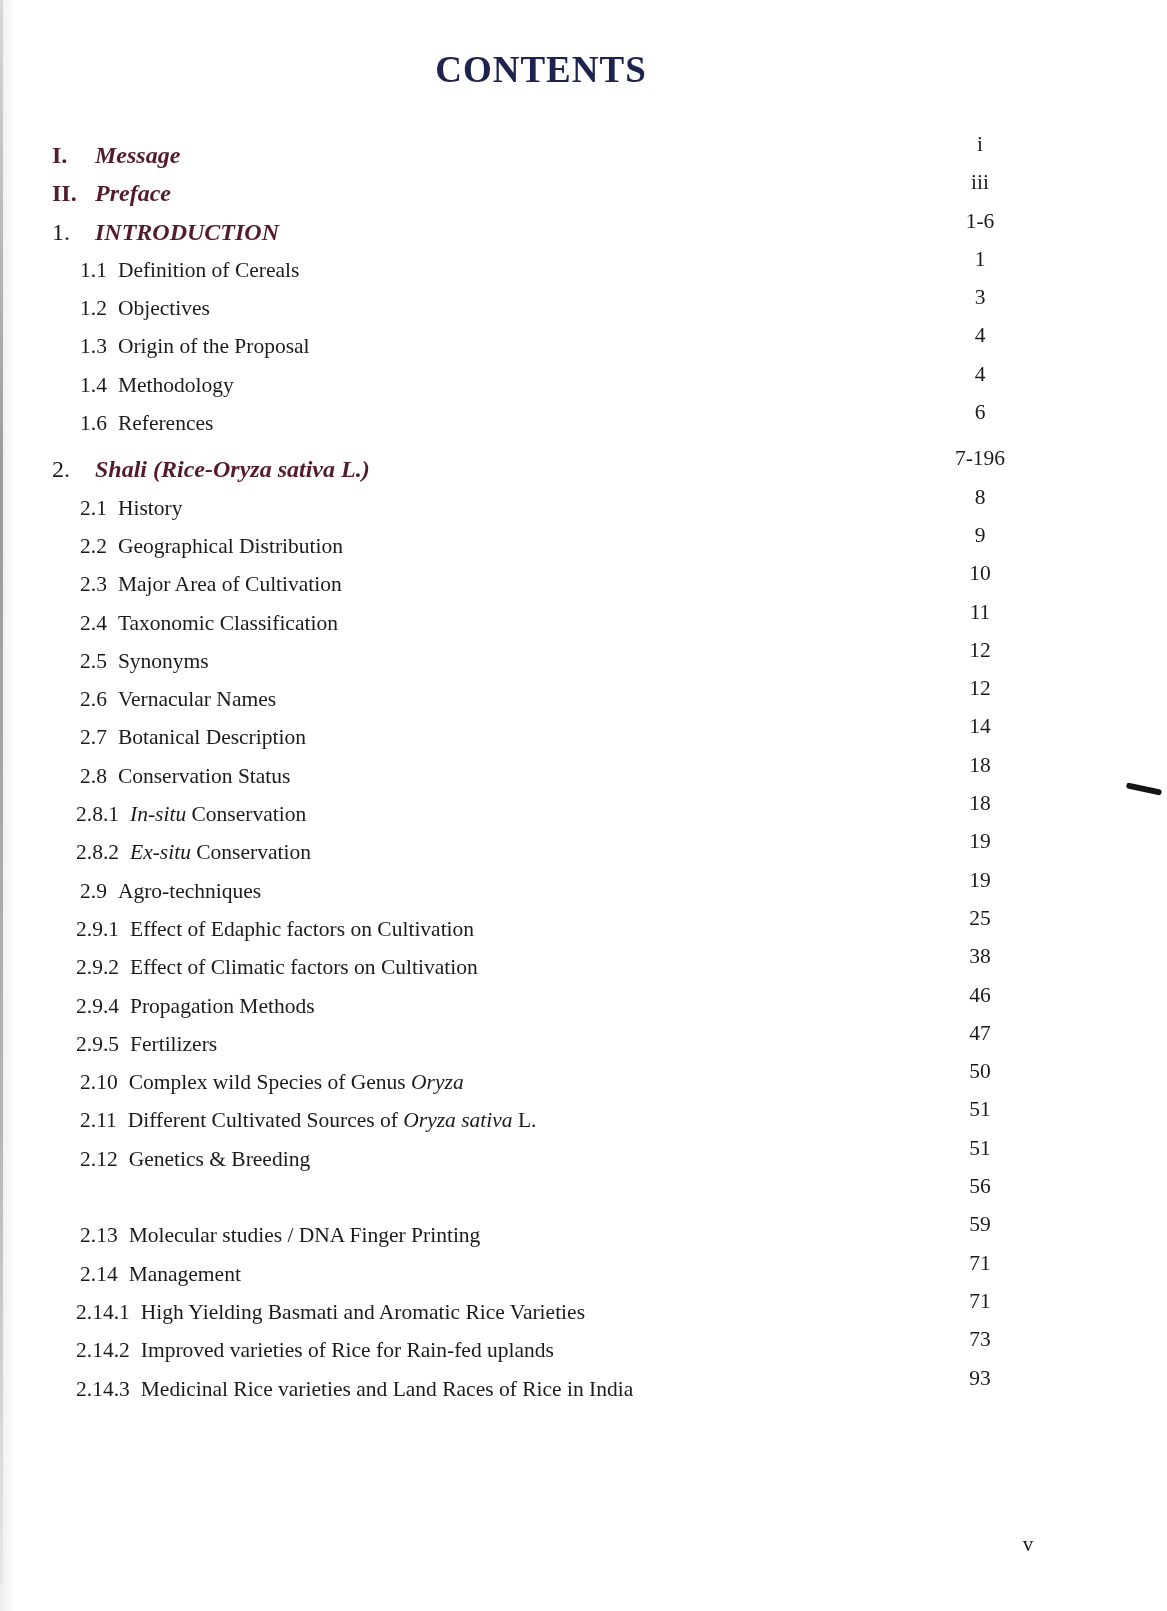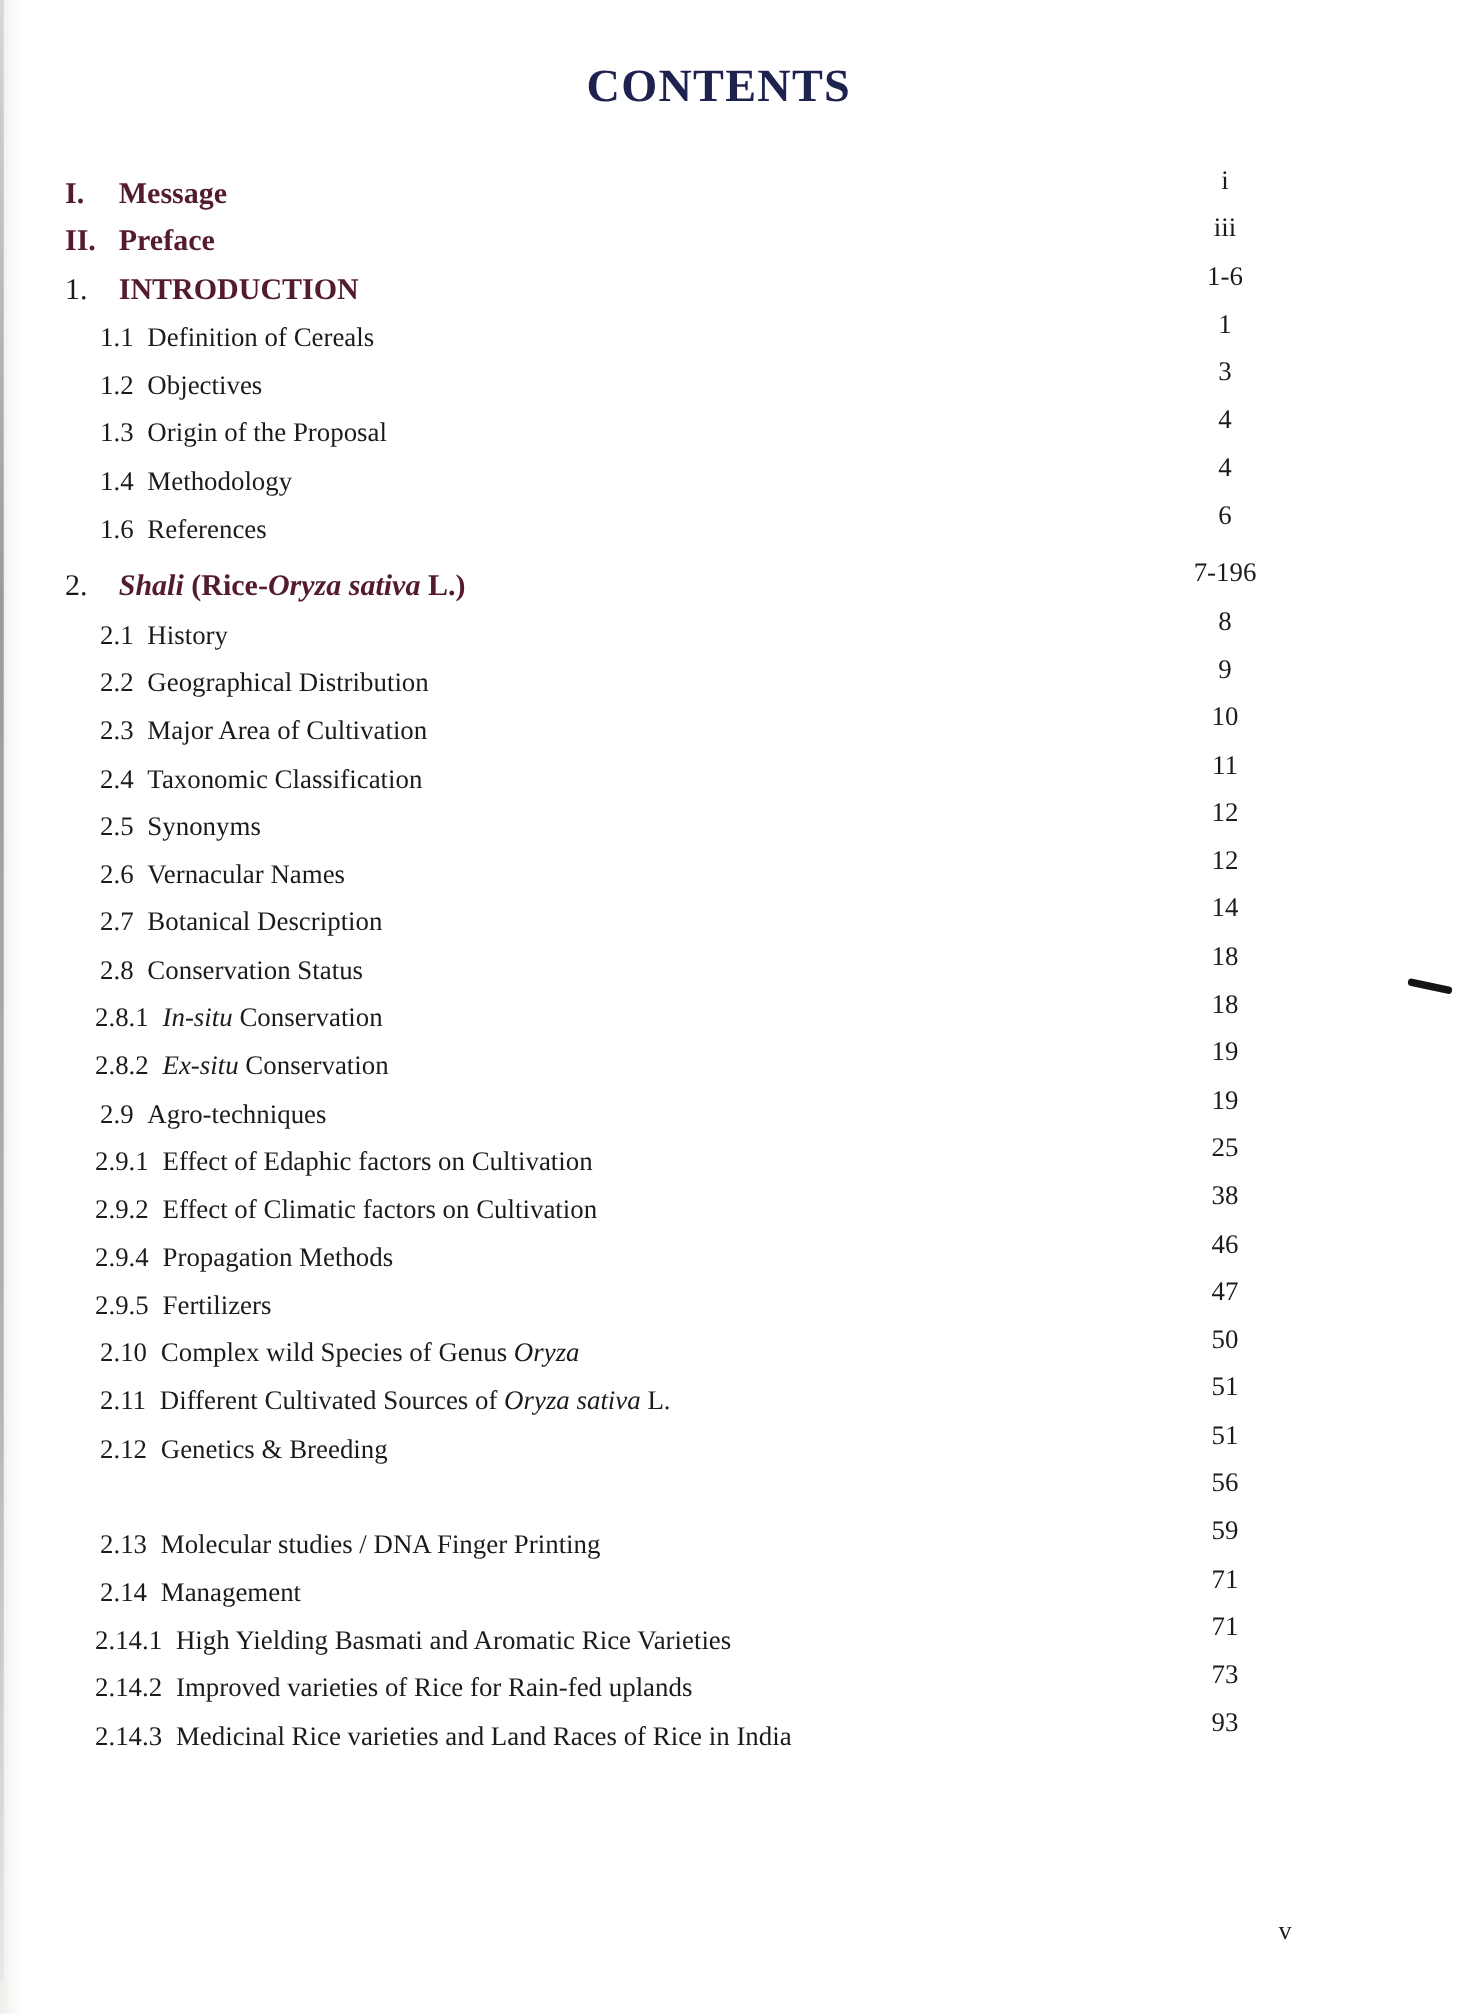--- a/index.html
+++ b/index.html
@@ -17,36 +17,35 @@
   .edge-strip {
     position: absolute; left: 0; top: 0; width: 3px; height: 1585px;
     background: linear-gradient(to bottom, #d8d8d6, #9a9a98 30%, #b4b4b2 70%, #e8e8e6);
   }
   .page-title {
     position: absolute; top: 48px; left: 0; width: 1082px;
     text-align: center;
     font-size: 37px; font-weight: bold;
     color: var(--title-color, #1d234e);
     letter-spacing: 1px;
-    padding-left: 34px;
   }
   .toc { position: absolute; top: 136px; left: 0; width: 1167px; }
   .row { position: relative; height: 38.3px; }
   .row.gap { margin-top: 8px; }
   .row-text {
     position: absolute; left: 0; top: 0;
     white-space: nowrap; line-height: 38.3px; font-size: 21.5px;
   }
   .lvl0 .row-text { font-size: 24px; padding-left: 52px; }
   .lvl1 .row-text { padding-left: 80px; }
   .lvl2 .row-text { padding-left: 76px; }
   .lvl0 .num { display: inline-block; width: 43px; }
   .lvl1 .num, .lvl2 .num { margin-right: 11px; }
   .num.heading { color: var(--heading-color, #541b2e); font-weight: bold; }
-  .b { font-weight: bold; }
+  .b { font-weight: bold; font-style: italic; }
   .i { font-style: italic; text-align: right; }
   .h { color: var(--heading-color, #541b2e); }
   .pagenum {
     position: absolute; left: 930px; top: -11px; width: 100px;
     text-align: center; line-height: 38.3px; font-size: 21.5px;
     color: var(--body-color, #1b1b1b);
   }
   .footer-pagenum {
     position: absolute; top: 1532px; left: 978px; width: 100px;
     text-align: center; font-size: 21px;

